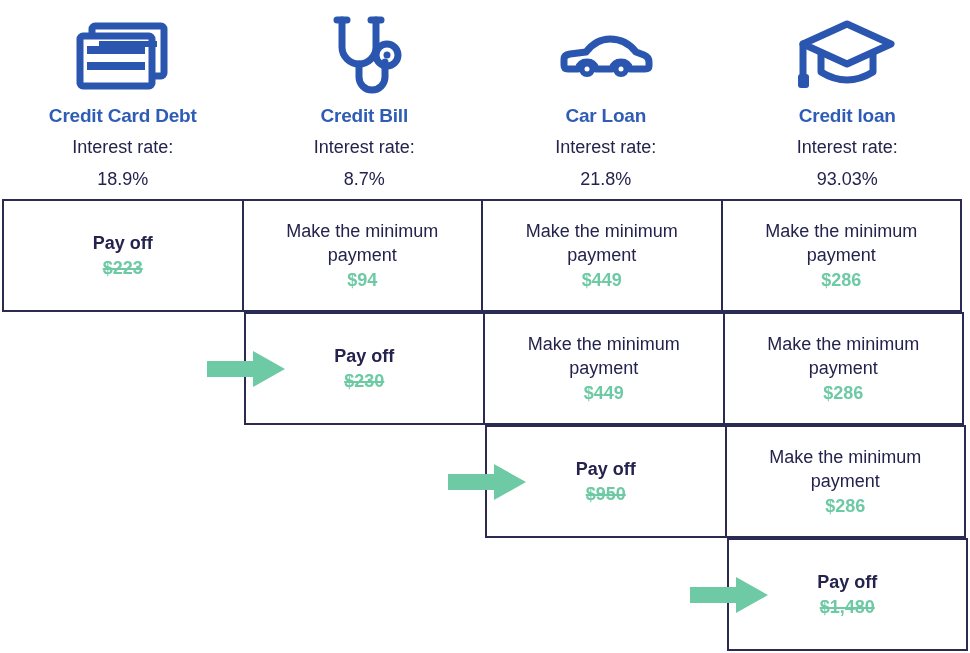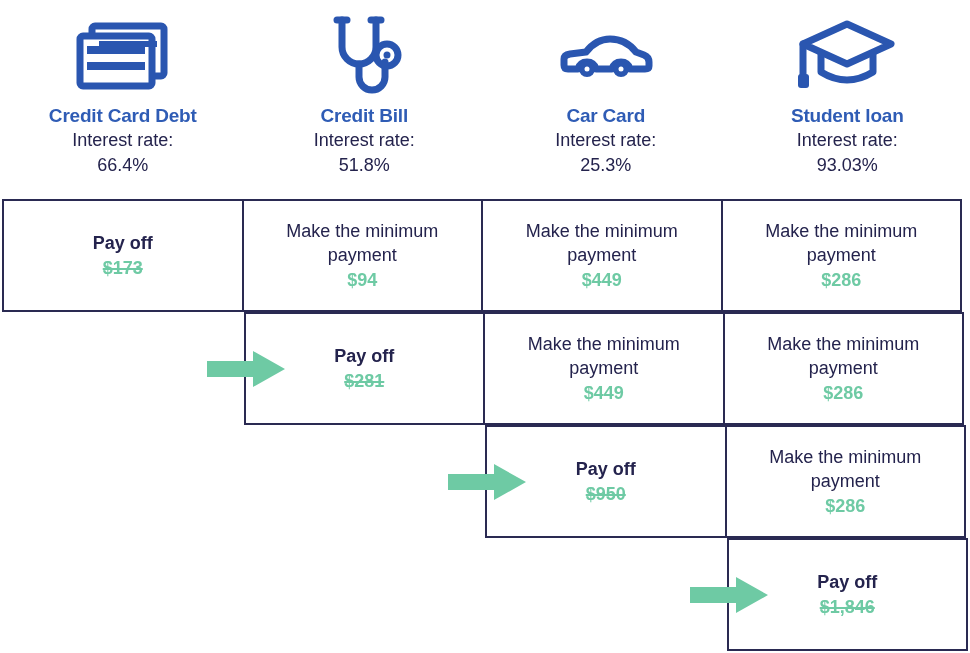--- a/index.html
+++ b/index.html
@@ -43,21 +43,21 @@
     color: #2f5cb5;
     line-height: 1.25;
     text-align: center;
     letter-spacing: -0.2px;
   }
   .head-rate {
     font-size: 18px;
     color: #24234d;
     line-height: 1.42;
     text-align: center;
-    margin-top: 0;
+    margin-top: 7px;
   }
 
   
   #grid {
     position: absolute;
     left: 2px; top: 199px;
     width: 966px; height: 452px;
   }
   .row {
     position: absolute;
@@ -124,94 +124,94 @@
       <rect x="17" y="7" width="72" height="50" rx="3"></rect>
       <rect x="5" y="17" width="72" height="50" rx="3" fill="#ffffff"></rect>
     </g>
     <rect x="12" y="27" width="58" height="8" fill="#2a56b0"></rect>
     <rect x="12" y="43" width="58" height="8" fill="#2a56b0"></rect>
     <rect x="24" y="22" width="58" height="6" fill="#2a56b0"></rect>
   </svg>
         </div>
         <div class="head-title">Credit Card Debt</div>
         <div class="head-rate">Interest rate:</div>
-        <div class="head-rate">66.4%</div>
+        <div class="head-rate">18.9%</div>
       </div>
       <div class="col-head">
         <div class="icon-wrap">
           <svg width="96" height="86" viewBox="0 0 96 86">
     <g fill="none" stroke="#2a56b0" stroke-width="7" stroke-linecap="round">
       <path d="M26 7 L26 34 a17 17 0 0 0 34 0 L60 7"></path>
       <path d="M21 7 L31 7"></path>
       <path d="M55 7 L65 7"></path>
       <path d="M43 51 L43 64 a13 13 0 0 0 26 0 L69 49"></path>
     </g>
     <circle cx="71" cy="42" r="11" fill="none" stroke="#2a56b0" stroke-width="7"></circle>
     <circle cx="71" cy="42" r="3.5" fill="#2a56b0"></circle>
   </svg>
         </div>
         <div class="head-title">Credit Bill</div>
         <div class="head-rate">Interest rate:</div>
-        <div class="head-rate">51.8%</div>
+        <div class="head-rate">8.7%</div>
       </div>
       <div class="col-head">
         <div class="icon-wrap">
           <svg width="100" height="50" viewBox="0 0 100 50">
     <path d="M8 34 L8 28 Q8 24 14 23 L30 21 Q40 8 54 8 Q70 8 80 21 L88 24 Q93 26 93 31 L93 35 Q93 38 89 38 L78 38 L74 38 Q72 31 65 31 Q58 31 56 38 L40 38 Q38 31 31 31 Q24 31 22 38 L12 38 Q8 38 8 34 Z" fill="none" stroke="#2a56b0" stroke-width="7" stroke-linejoin="round"></path>
     <circle cx="31" cy="38" r="8" fill="#2a56b0"></circle>
     <circle cx="65" cy="38" r="8" fill="#2a56b0"></circle>
     <circle cx="31" cy="38" r="2.5" fill="#ffffff"></circle>
     <circle cx="65" cy="38" r="2.5" fill="#ffffff"></circle>
   </svg>
         </div>
-        <div class="head-title">Car Card</div>
-        <div class="head-rate">Interest rate:</div>
-        <div class="head-rate">25.3%</div>
+        <div class="head-title">Car Loan</div>
+        <div class="head-rate">Interest rate:</div>
+        <div class="head-rate">21.8%</div>
       </div>
       <div class="col-head">
         <div class="icon-wrap">
           <svg width="100" height="80" viewBox="0 0 100 80">
     <path d="M50 8 L94 28 L50 48 L6 28 Z" fill="none" stroke="#2a56b0" stroke-width="7" stroke-linejoin="round"></path>
     <path d="M24 36 L24 56 Q50 72 76 56 L76 36" fill="none" stroke="#2a56b0" stroke-width="7" stroke-linejoin="round"></path>
     <path d="M6 28 L6 62" fill="none" stroke="#2a56b0" stroke-width="7" stroke-linecap="round"></path>
     <rect x="1" y="58" width="11" height="14" rx="3" fill="#2a56b0"></rect>
   </svg>
         </div>
-        <div class="head-title">Student loan</div>
+        <div class="head-title">Credit loan</div>
         <div class="head-rate">Interest rate:</div>
         <div class="head-rate">93.03%</div>
       </div>
     </div>
 
   <div id="grid">
       <div class="row" style="left: 0px; top: 0px;">
         <div class="cell payoff">
           <div class="cell-label">Pay off</div>
-          <div class="cell-amount">$173</div>
+          <div class="cell-amount">$223</div>
         </div>
         <div class="cell">
           <div class="cell-label">Make the minimum payment</div>
           <div class="cell-amount">$94</div>
         </div>
         <div class="cell">
           <div class="cell-label">Make the minimum payment</div>
           <div class="cell-amount">$449</div>
         </div>
         <div class="cell">
           <div class="cell-label">Make the minimum payment</div>
           <div class="cell-amount">$286</div>
         </div>
       </div>
       <div class="row" style="left: 241.5px; top: 113px;">
         <div class="cell payoff">
           <svg class="arrow" viewBox="0 0 78 36">
     <path d="M0 10 L46 10 L46 0 L78 18 L46 36 L46 26 L0 26 Z" fill="#6ecaa4"></path>
   </svg>
           <div class="cell-label">Pay off</div>
-          <div class="cell-amount">$281</div>
+          <div class="cell-amount">$230</div>
         </div>
         <div class="cell">
           <div class="cell-label">Make the minimum payment</div>
           <div class="cell-amount">$449</div>
         </div>
         <div class="cell">
           <div class="cell-label">Make the minimum payment</div>
           <div class="cell-amount">$286</div>
         </div>
       </div>
@@ -227,18 +227,18 @@
           <div class="cell-label">Make the minimum payment</div>
           <div class="cell-amount">$286</div>
         </div>
       </div>
       <div class="row" style="left: 724.5px; top: 339px;">
         <div class="cell payoff">
           <svg class="arrow" viewBox="0 0 78 36">
     <path d="M0 10 L46 10 L46 0 L78 18 L46 36 L46 26 L0 26 Z" fill="#6ecaa4"></path>
   </svg>
           <div class="cell-label">Pay off</div>
-          <div class="cell-amount">$1,846</div>
+          <div class="cell-amount">$1,480</div>
         </div>
       </div>
     </div>
 
 </div>
 
 </body></html>

